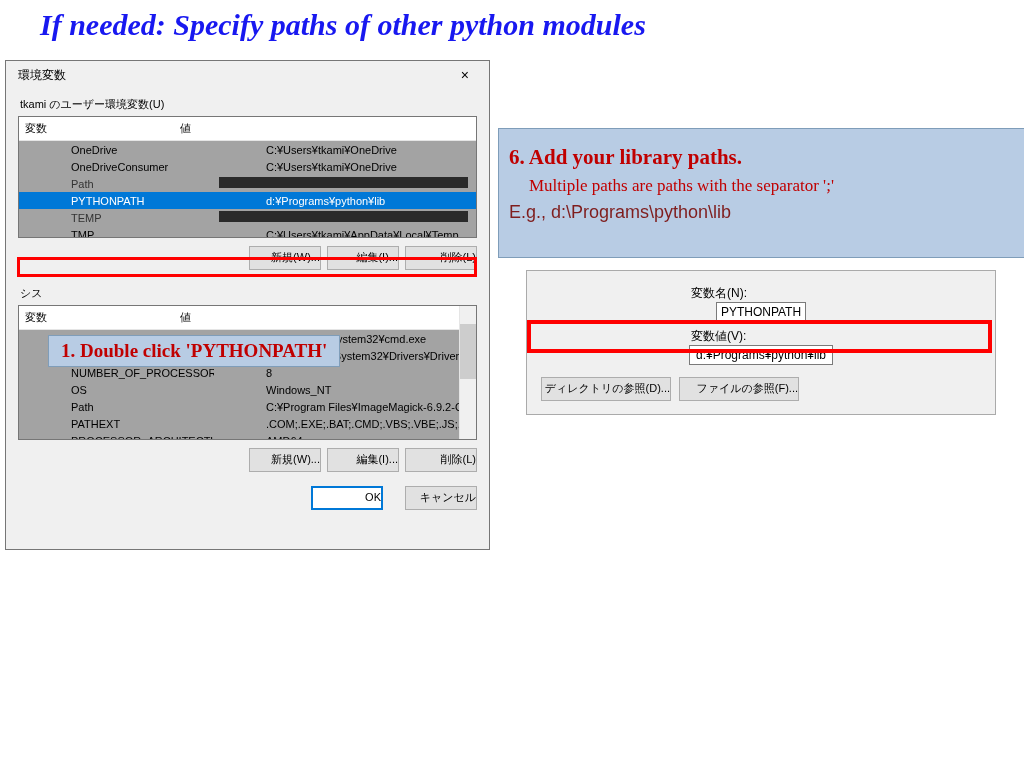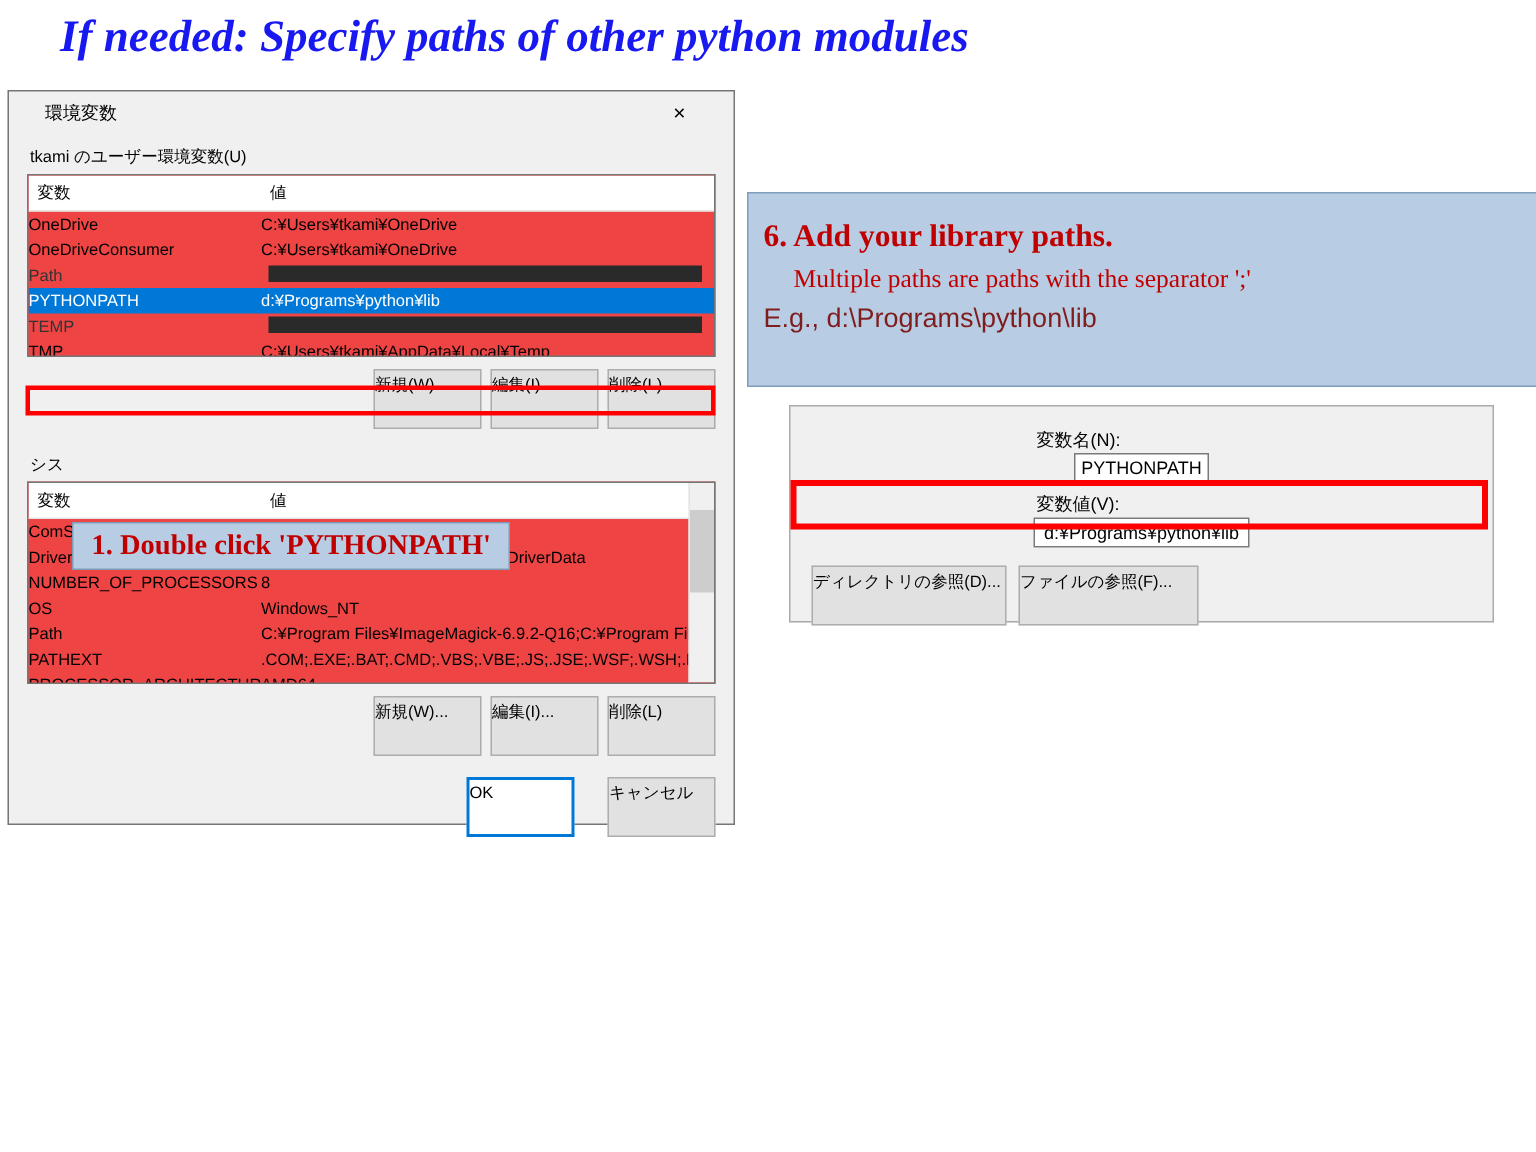--- a/index.html
+++ b/index.html
@@ -1,40 +1,40 @@
 <!DOCTYPE html>
 <html><head>
 <meta charset="utf-8">
 <style>
 * { box-sizing: border-box; margin: 0; padding: 0; }
 body { width: 1024px; height: 768px; background: #fff; font-family: "Segoe UI", "Meiryo", sans-serif; position: relative; }
 .title { position: absolute; left: 40px; top: 8px; font-size: 30px; font-weight: bold; font-style: italic; color: #1818f0; font-family: "Times New Roman", serif; }
 .dialog { position: absolute; left: 5px; top: 60px; width: 485px; height: 490px; background: #f0f0f0; border: 1px solid #767676; }
-.dialog-titlebar { height: 28px; padding: 5px 24px; font-size: 12px; display: flex; justify-content: space-between; align-items: center; }
+.dialog-titlebar { height: 28px; padding: 5px 12px; font-size: 12px; display: flex; justify-content: space-between; align-items: center; }
 .close-x { font-size: 14px; cursor: pointer; padding: 0 8px; font-family: Arial; }
 .section-label { font-size: 11px; margin: 8px 14px 4px 14px; }
-.var-table-wrap { margin: 0 12px; background: #ef4444; border: 1px solid #767676; height: 122px; position: relative; overflow: hidden; }
+.var-table-wrap { margin: 0 12px; background: #a3a3a3; border: 1px solid #767676; height: 122px; position: relative; overflow: hidden; }
 .var-table-wrap.sys { height: 135px; }
 .vt-header { display: flex; background: #fff; border-bottom: 1px solid #e5e5e5; font-size: 11px; }
 .vt-header > div { padding: 4px 6px; }
 .vt-col1 { width: 155px; }
 .vt-col2 { flex: 1; }
 .vt-row { display: flex; font-size: 11px; height: 17px; align-items: center; }
-.vt-row > div { padding: 1px 0; white-space: nowrap; overflow: hidden; }
+.vt-row > div { padding: 1px 12px; white-space: nowrap; overflow: hidden; margin-left: 40px; }
 .vt-row.selected { background: #0078d7; color: #fff; }
 .vt-row.obscured { color: #333; position: relative; }
 .obscure-bar { position: absolute; left: 160px; right: 8px; top: 2px; height: 11px; background: #2a2a2a; }
 .scrollbar-sys { position: absolute; right: 0; top: 0; width: 17px; height: 100%; background: #f0f0f0; border-left: 1px solid #e5e5e5; }
 .scrollbar-thumb { background: #cdcdcd; width: 100%; height: 55px; margin-top: 18px; }
 .button-row { display: flex; justify-content: flex-end; gap: 6px; margin: 8px 12px 0 12px; }
-.win-btn { min-width: 72px; height: 40px; background: #e1e1e1; border: 1px solid #adadad; font-size: 11px; text-align: left; line-height: 20px; cursor: pointer; }
+.win-btn { min-width: 72px; height: 24px; background: #e1e1e1; border: 1px solid #adadad; font-size: 11px; text-align: right; line-height: 20px; cursor: pointer; }
 .win-btn.ok { background: #fff; border: 2px solid #0078d7; line-height: 18px; }
 .dialog-footer { display: flex; justify-content: flex-end; gap: 22px; margin: 14px 12px 0 12px; }
 .step-callout { position: absolute; background: #b8cce4; border: 1px solid #7f9db9; padding: 4px 12px; font-family: "Times New Roman", serif; font-weight: bold; color: #c00000; font-size: 19px; }
-.step1 { left: 48px; top: 348px; z-index: 5; }
+.step1 { left: 48px; top: 335px; z-index: 5; }
 .highlight-red { position: absolute; border: 3px solid #ff0000; z-index: 3; }
 .hl1 { left: 17px; top: 257px; width: 460px; height: 20px; }
 .right-panel { position: absolute; left: 498px; top: 128px; width: 561px; height: 130px; background: #b8cce4; border: 1px solid #7f9db9; padding: 16px 10px; font-size: 17px; }
 .rp-title { color: #c00000; font-weight: bold; font-family: "Times New Roman", serif; font-size: 21px; margin-bottom: 6px; }
 .rp-sub { color: #c00000; font-family: "Times New Roman", serif; font-size: 17px; margin-left: 20px; margin-bottom: 6px; }
 .rp-text { color: #7f1d1d; font-size: 18px; margin-top: 2px; }
 .edit-dialog { position: absolute; left: 526px; top: 270px; width: 470px; height: 145px; background: #f0f0f0; border: 1px solid #aaa; padding-top: 8px; }
 .edit-row { display: flex; align-items: center; margin: 6px 14px; font-size: 12px; flex-direction: column; }
 .edit-label { width: 140px; }
 .edit-input { flex: 1; height: 22px; border: 1px solid #7a7a7a; background: #fff; padding: 2px 4px; font-size: 12px; }

